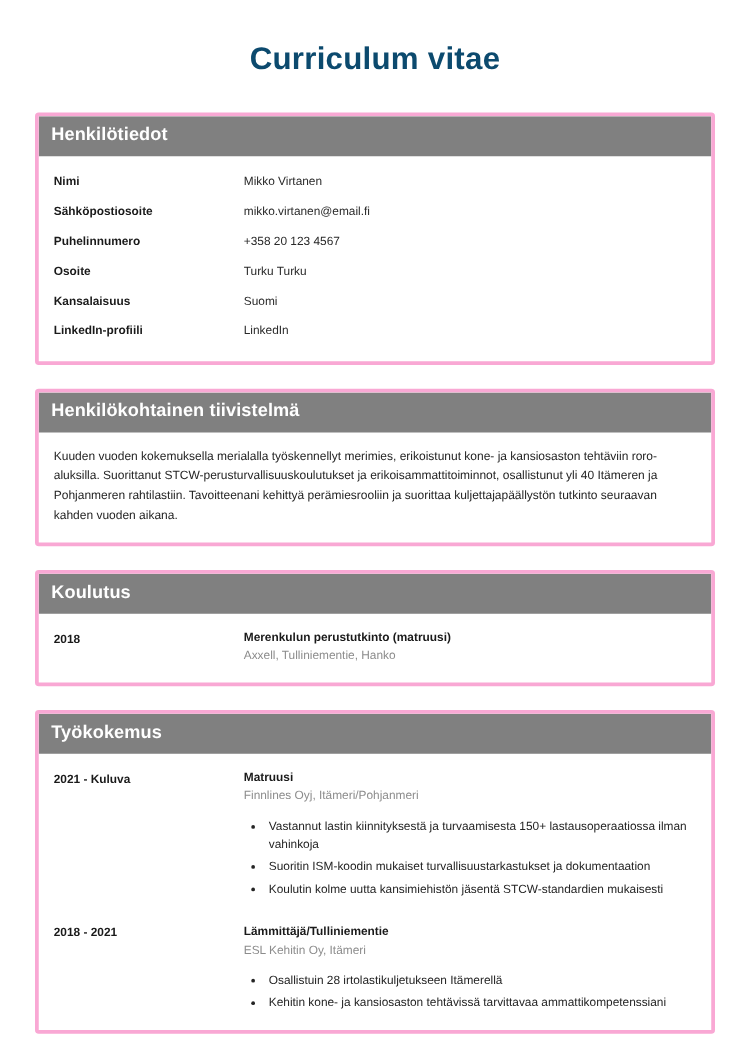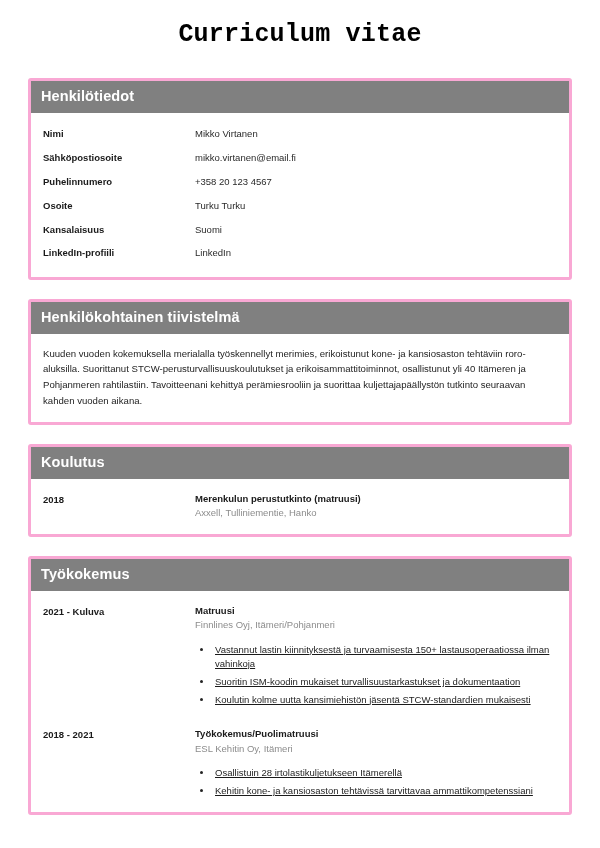--- a/index.html
+++ b/index.html
@@ -19,26 +19,25 @@
     height: 848px;
     box-sizing: border-box;
     position: relative;
     background: #ffffff;
   }
   .doc-title {
     text-align: center;
     font-size: 25px;
     font-weight: bold;
     letter-spacing: 0.2px;
-    color: #000000;
+    color: #0c4a6e;
     margin: 0;
-    padding-top: 20px;
+    padding-top: 32px;
     padding-bottom: 0;
     line-height: 1.2;
-    font-family: Liberation Mono, monospace;
   }
   .sections {
     margin-top: 28px;
     padding: 0 28px;
   }
   .card {
     background: #ffffff;
     border: 3px solid #f9a8d4;
     border-radius: 3px;
     margin-bottom: 19px;
@@ -119,21 +118,20 @@
   .entry-sub {
     font-size: 9.5px;
     color: #8c8c8c;
     line-height: 1.5;
     margin-top: 1px;
   }
   .bullets {
     margin: 10px 0 0 0;
     padding-left: 18px;
     list-style: disc;
-    text-decoration: underline;
   }
   .bullets li {
     font-size: 9.5px;
     line-height: 1.55;
     color: #242424;
     margin-bottom: 3px;
     padding-left: 2px;
   }
   .bullets li:last-child { margin-bottom: 0; }
 </style>
@@ -213,21 +211,21 @@
               <li>Vastannut lastin kiinnityksestä ja turvaamisesta 150+ lastausoperaatiossa ilman vahinkoja</li>
               <li>Suoritin ISM-koodin mukaiset turvallisuustarkastukset ja dokumentaation</li>
               <li>Koulutin kolme uutta kansimiehistön jäsentä STCW-standardien mukaisesti</li>
             </ul>
           </div>
         </div>
 
         <div class="entry">
           <div class="entry-date">2018 - 2021</div>
           <div class="entry-main">
-            <div class="entry-title">Työkokemus/Puolimatruusi</div>
+            <div class="entry-title">Lämmittäjä/Tulliniementie</div>
             <div class="entry-sub">ESL Kehitin Oy, Itämeri</div>
             <ul class="bullets">
               <li>Osallistuin 28 irtolastikuljetukseen Itämerellä</li>
               <li>Kehitin kone- ja kansiosaston tehtävissä tarvittavaa ammattikompetenssiani</li>
             </ul>
           </div>
         </div>
 
       </div>
     </div>

